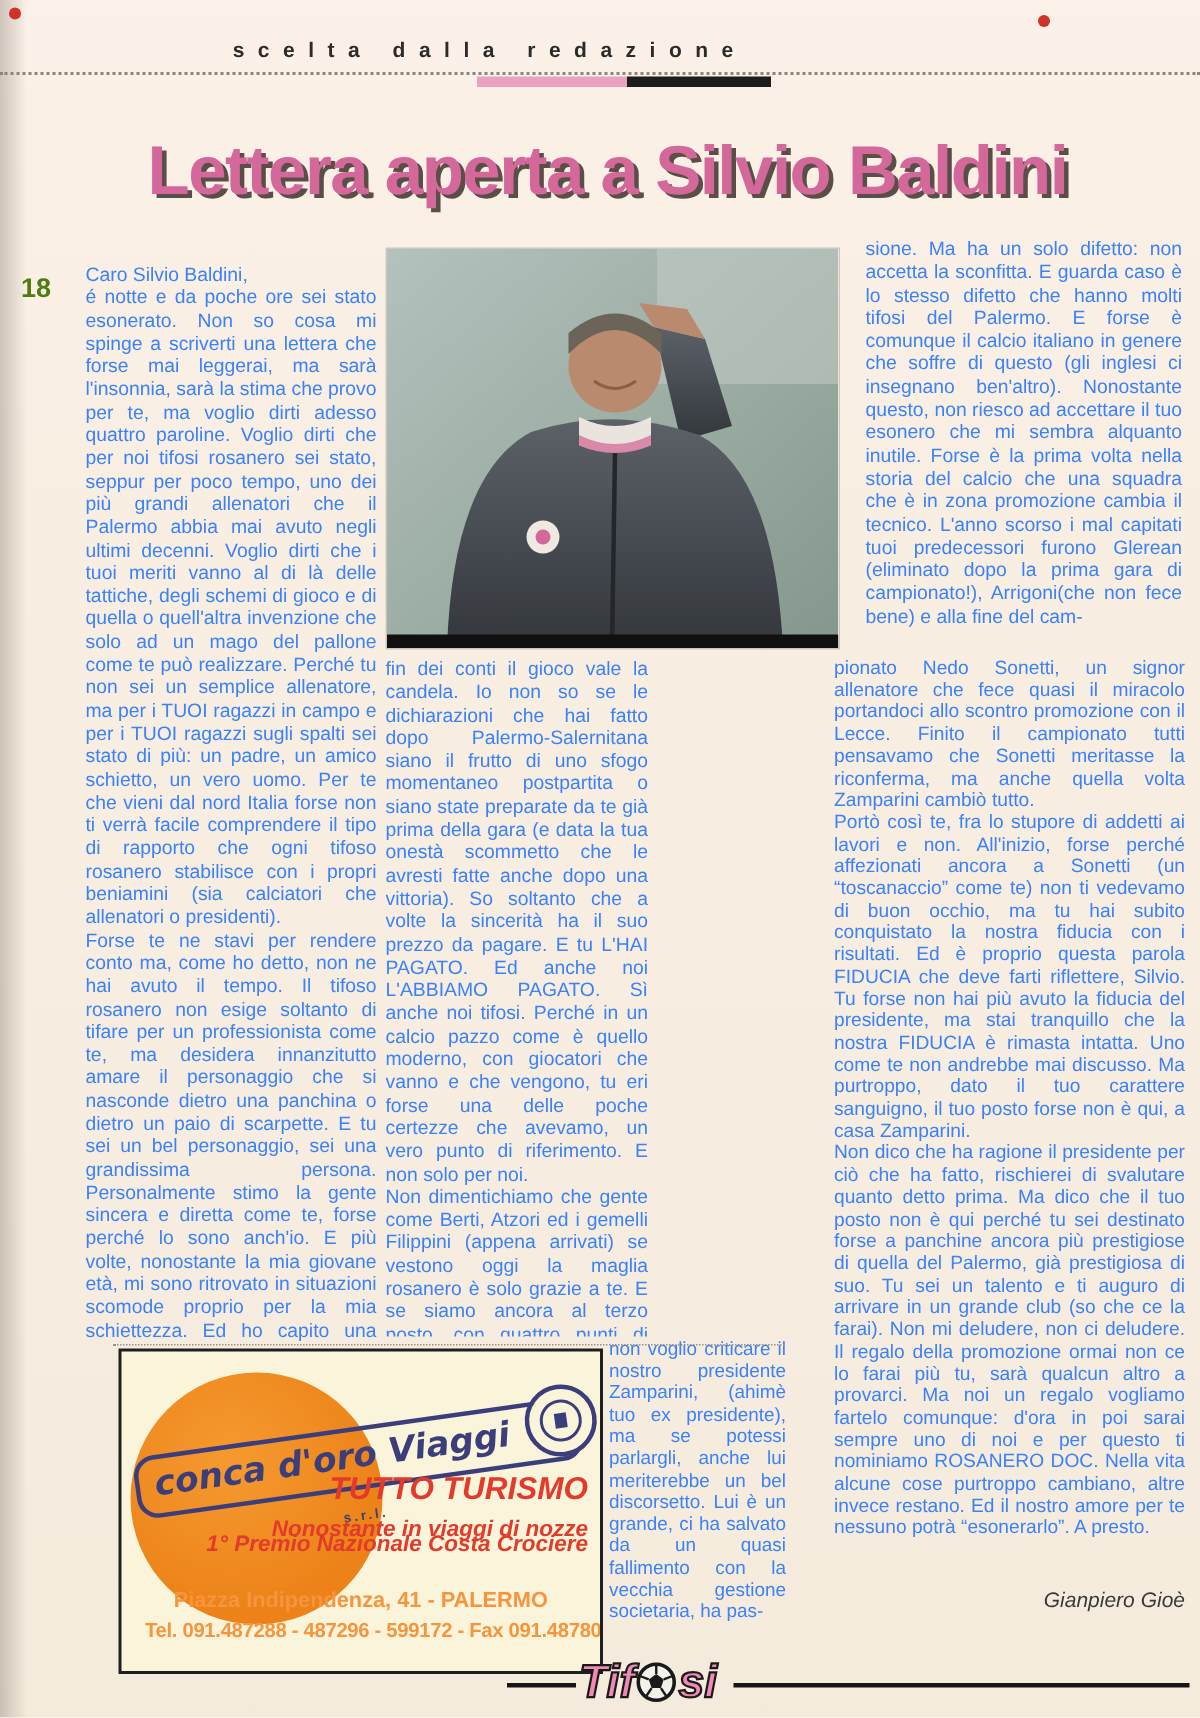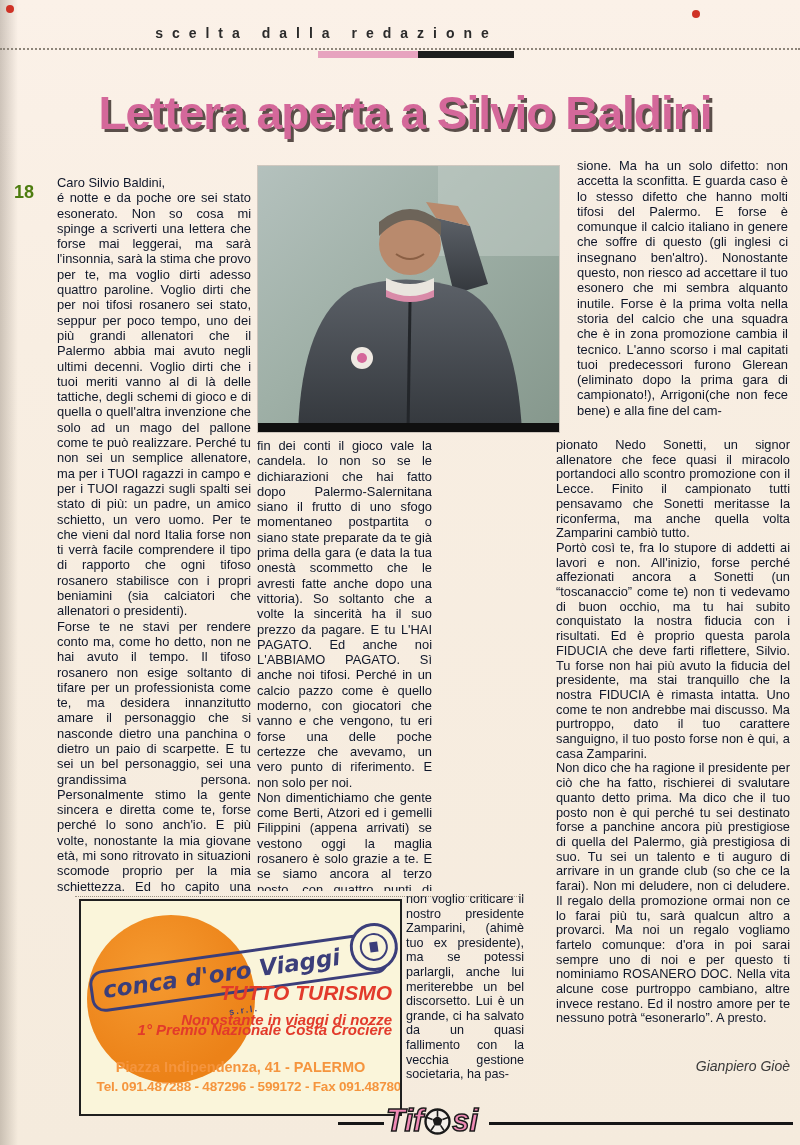--- a/index.html
+++ b/index.html
@@ -18,21 +18,21 @@
   .dotted-rule{left:0;top:48px;width:800px;border-top:2px dotted #8d857a;height:0;}
   .bar{height:7px;top:51px;}
   .bar-pink{left:318px;width:100px;background:#e7a3bf;}
   .bar-black{left:418px;width:96px;background:#1d1d1d;}
   
   .title{left:30px;top:86px;width:750px;text-align:center;
     font-size:46px;font-weight:900;letter-spacing:-1px;color:#d4689a;
     text-shadow:3px 3px 0 rgba(72,60,55,.9);}
   .page-num{left:14px;top:182px;width:40px;font-size:18px;font-weight:bold;color:#4d7c0f;}
   
-  .txt{font-size:12.9px;line-height:15.3px;text-align:justify;color:#0f172a;
+  .txt{font-size:12.9px;line-height:15.3px;text-align:justify;color:#3b82f6;
     white-space:pre-line;overflow:hidden;}
   .col1{left:57px;top:175px;width:194px;height:720px;}
   .col2{left:257px;top:438px;width:175px;height:453px;}
   .col2b{left:406px;top:892px;width:118px;height:240px;font-size:12.6px;line-height:14.6px;}
   .col3a{left:577px;top:158px;width:211px;height:280px;}
   .col3b{left:556px;top:438px;width:234px;height:608px;font-size:12.8px;line-height:14.7px;}
   .signature{left:556px;top:1058px;width:234px;text-align:right;font-style:italic;
     font-size:14px;color:#3a3a3a;}
   
   .photo{left:258px;top:166px;width:301px;height:266px;overflow:hidden;

